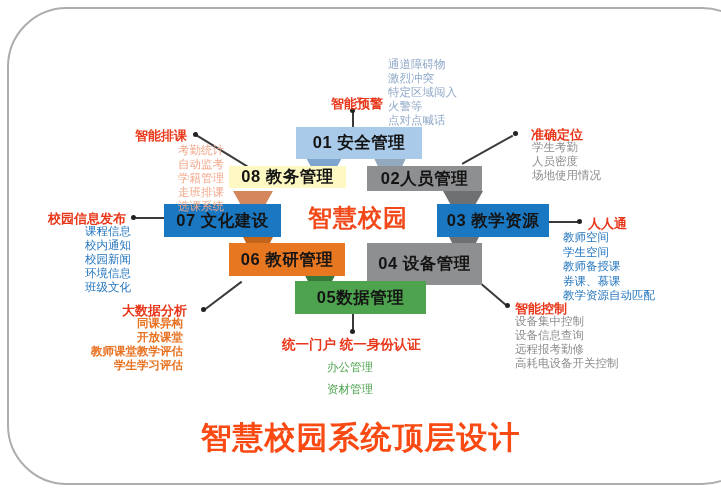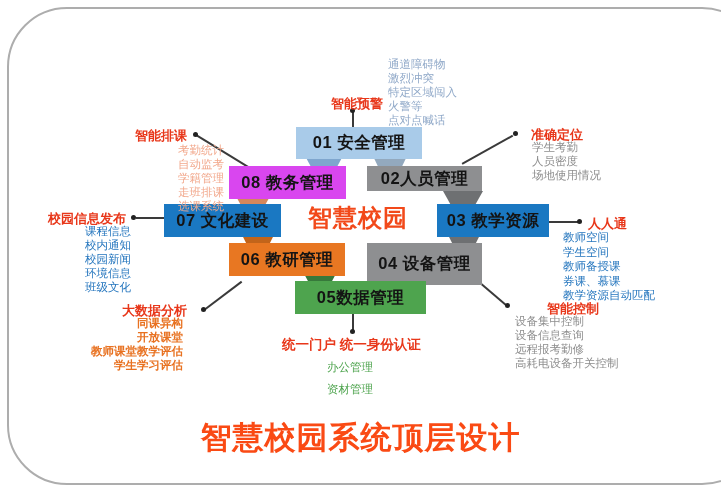--- a/index.html
+++ b/index.html
@@ -6,21 +6,21 @@
   #canvas{
     position:relative;width:721px;height:500px;overflow:hidden;background:#ffffff;
     font-family:"Liberation Sans","DejaVu Sans",sans-serif;
   }
   #frame{position:absolute;left:7px;top:7px;width:755px;height:478px;
     border:2px solid #adadad;border-radius:60px;box-sizing:border-box;}
   
   .mod{position:absolute;display:flex;align-items:center;justify-content:center;
     font-weight:bold;font-size:16.5px;color:#141414;z-index:3;letter-spacing:.5px;}
   #b01{left:296px;top:127px;width:126px;height:32px;background:#A9CBE9;}
-  #b08{left:229px;top:166px;width:117px;height:33px;background:#d946ef;}
+  #b08{left:229px;top:166px;width:117px;height:22px;background:#fef9c3;}
   #b02{left:367px;top:166px;width:115px;height:25px;background:#8E8F91;}
   #b07{left:164px;top:204px;width:117px;height:33px;background:#1A78C2;}
   #b03{left:437px;top:204px;width:112px;height:33px;background:#1A78C2;}
   #b06{left:229px;top:243px;width:116px;height:33px;background:#E87722;}
   #b04{left:367px;top:243px;width:115px;height:42px;background:#8E8F91;}
   #b05{left:295px;top:281px;width:131px;height:33px;background:#4EA44E;}
   
   .fold{position:absolute;z-index:2;clip-path:polygon(0 0,100% 0,72% 100%,28% 100%);}
   #f1{left:303px;top:152px;width:42px;height:22px;background:#7FA6CE;}
   #f2{left:371px;top:152px;width:38px;height:22px;background:#93A9BE;}
@@ -46,21 +46,21 @@
   #d7{left:577px;top:219px;} #d8{left:505px;top:303px;}
   
   .ctitle{position:absolute;color:#E8371A;font-weight:bold;font-size:13px;white-space:nowrap;z-index:4;}
   #t-warning{left:331px;top:95px;}
   #t-paike{left:135px;top:127px;}
   #t-info{left:48px;top:210px;}
   #t-bigdata{left:122px;top:302px;}
   #t-portal{left:282px;top:336px;font-size:13.5px;}
   #t-locate{left:531px;top:126px;}
   #t-renren{left:588px;top:215px;}
-  #t-control{left:515px;top:300px;margin-left:32px;}
+  #t-control{left:515px;top:300px;}
   .clist{position:absolute;font-size:11.5px;line-height:14px;white-space:nowrap;z-index:4;}
   #ls-warning{left:388px;top:57px;color:#8FA8C8;}
   #ls-paike{left:137px;top:143px;color:#F2A88C;margin-left:41px;}
   #ls-info{left:85px;top:224px;color:#2576BE;}
   #ls-bigdata{left:35px;top:316px;width:148px;text-align:right;color:#E87120;font-weight:bold;}
   #ls-portal{left:327px;top:356px;line-height:22px;color:#4EA44E;}
   #ls-locate{left:532px;top:140px;color:#8E8E8E;}
   #ls-renren{left:563px;top:230px;line-height:14.5px;color:#2576BE;}
   #ls-control{left:515px;top:314px;color:#8E8E8E;}
   

